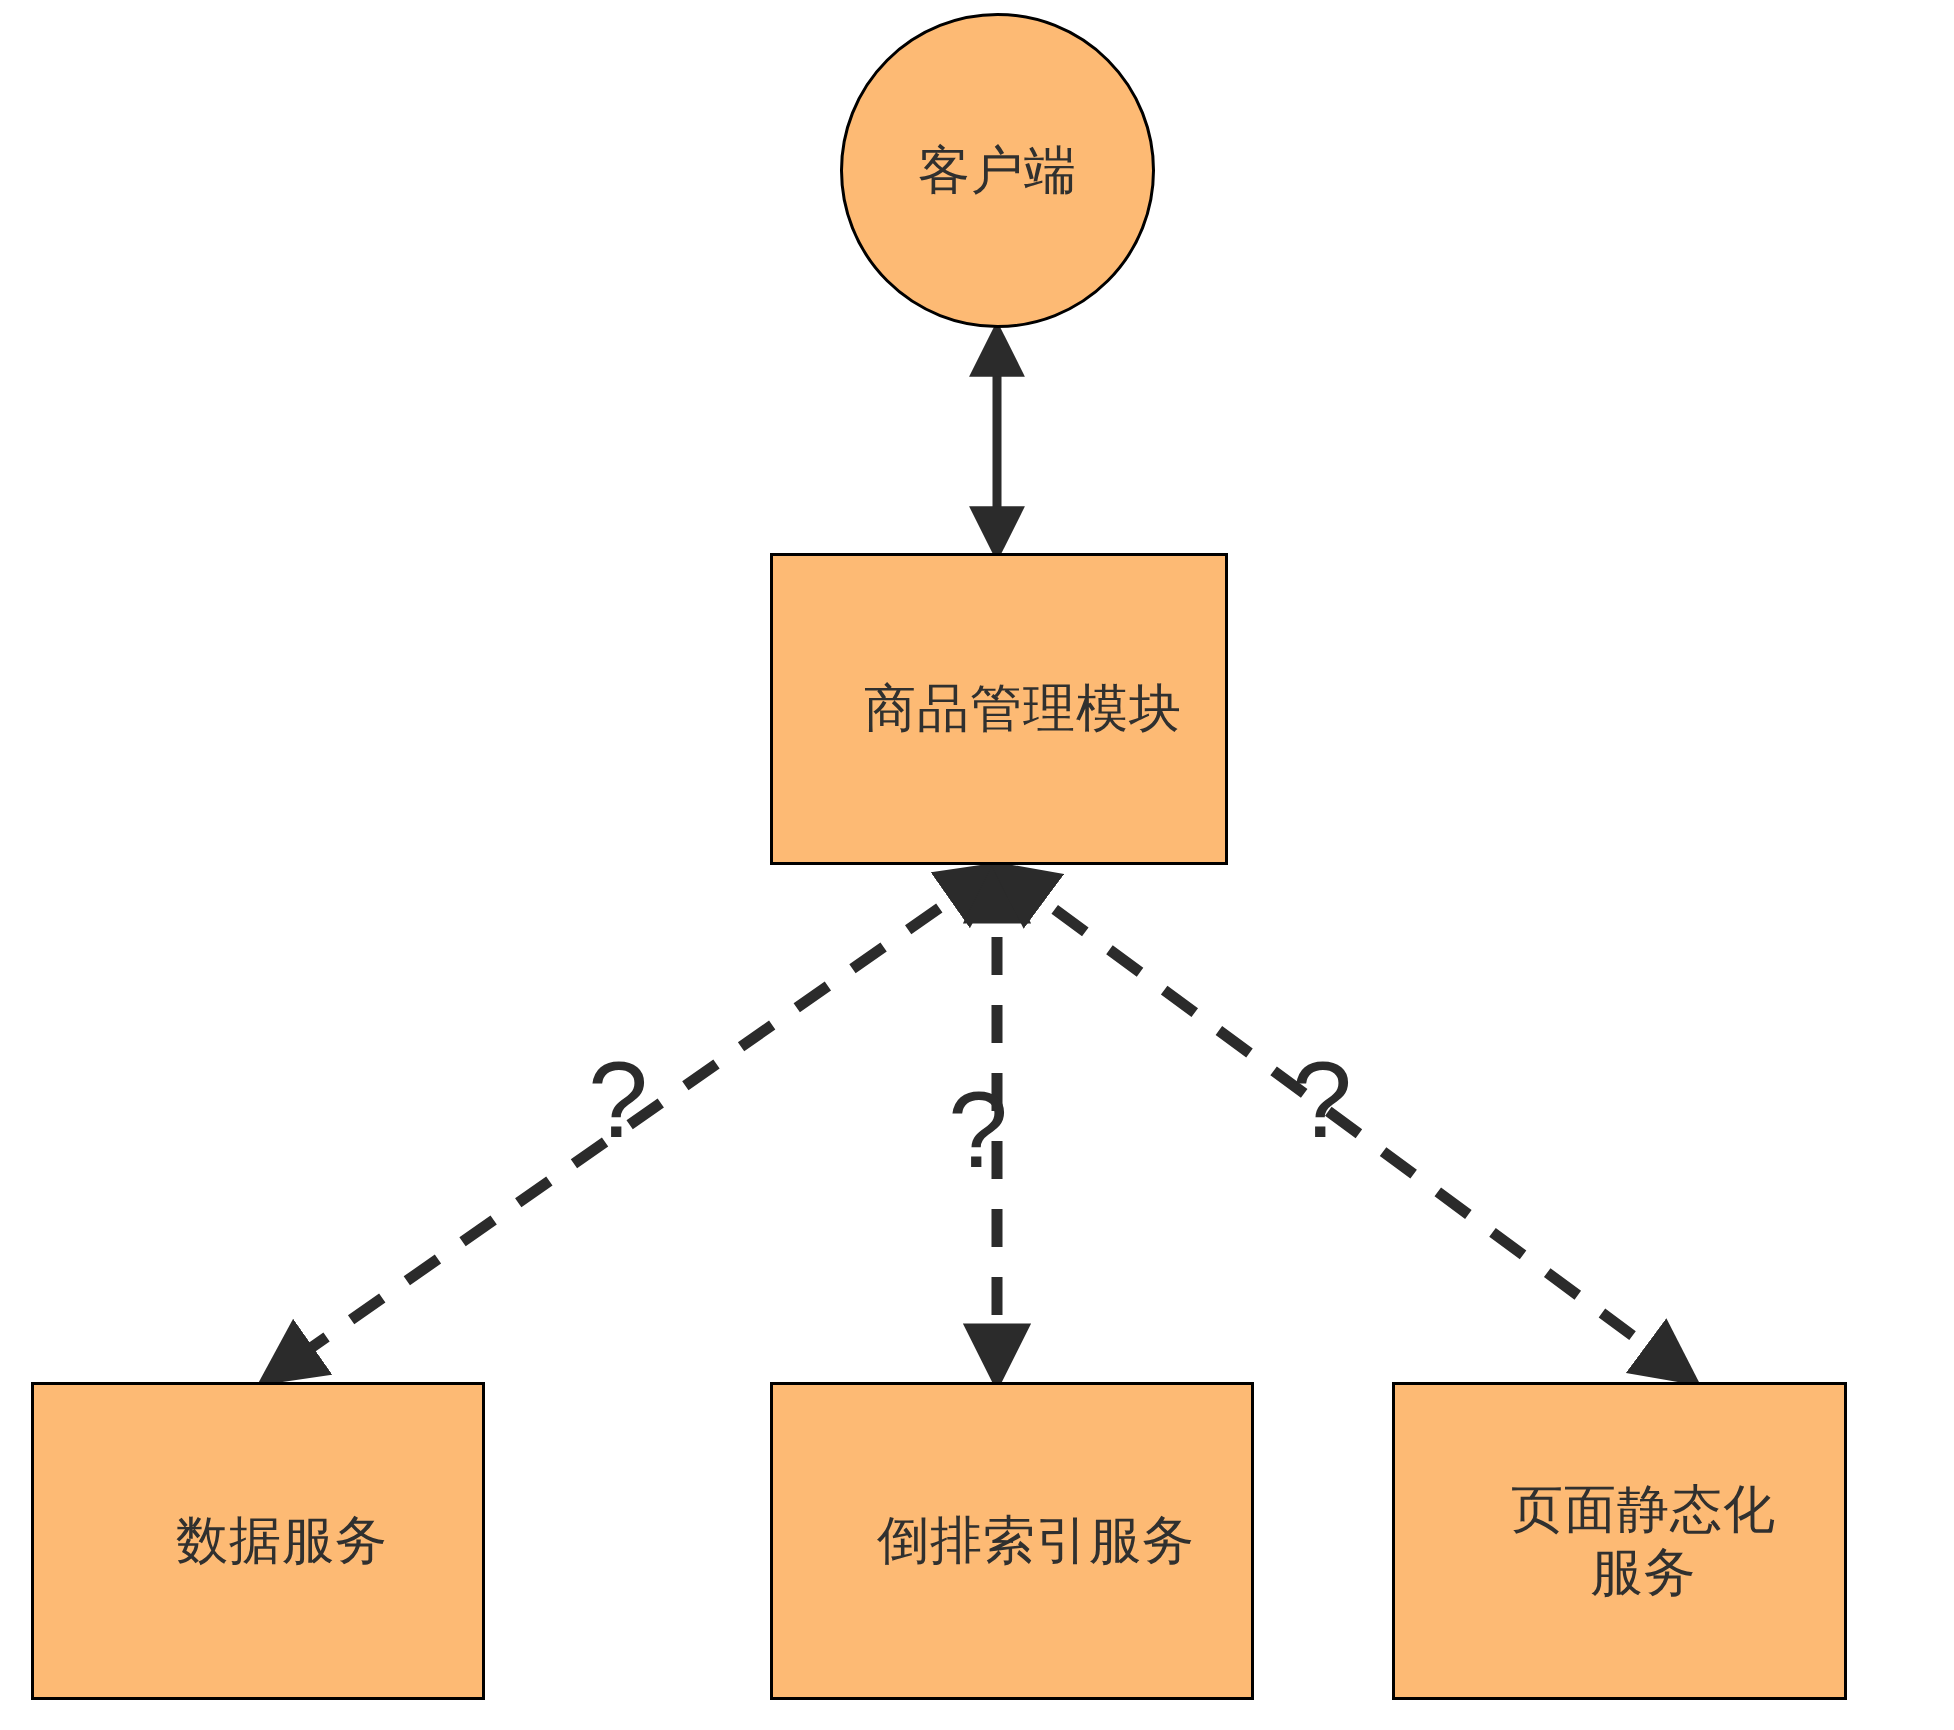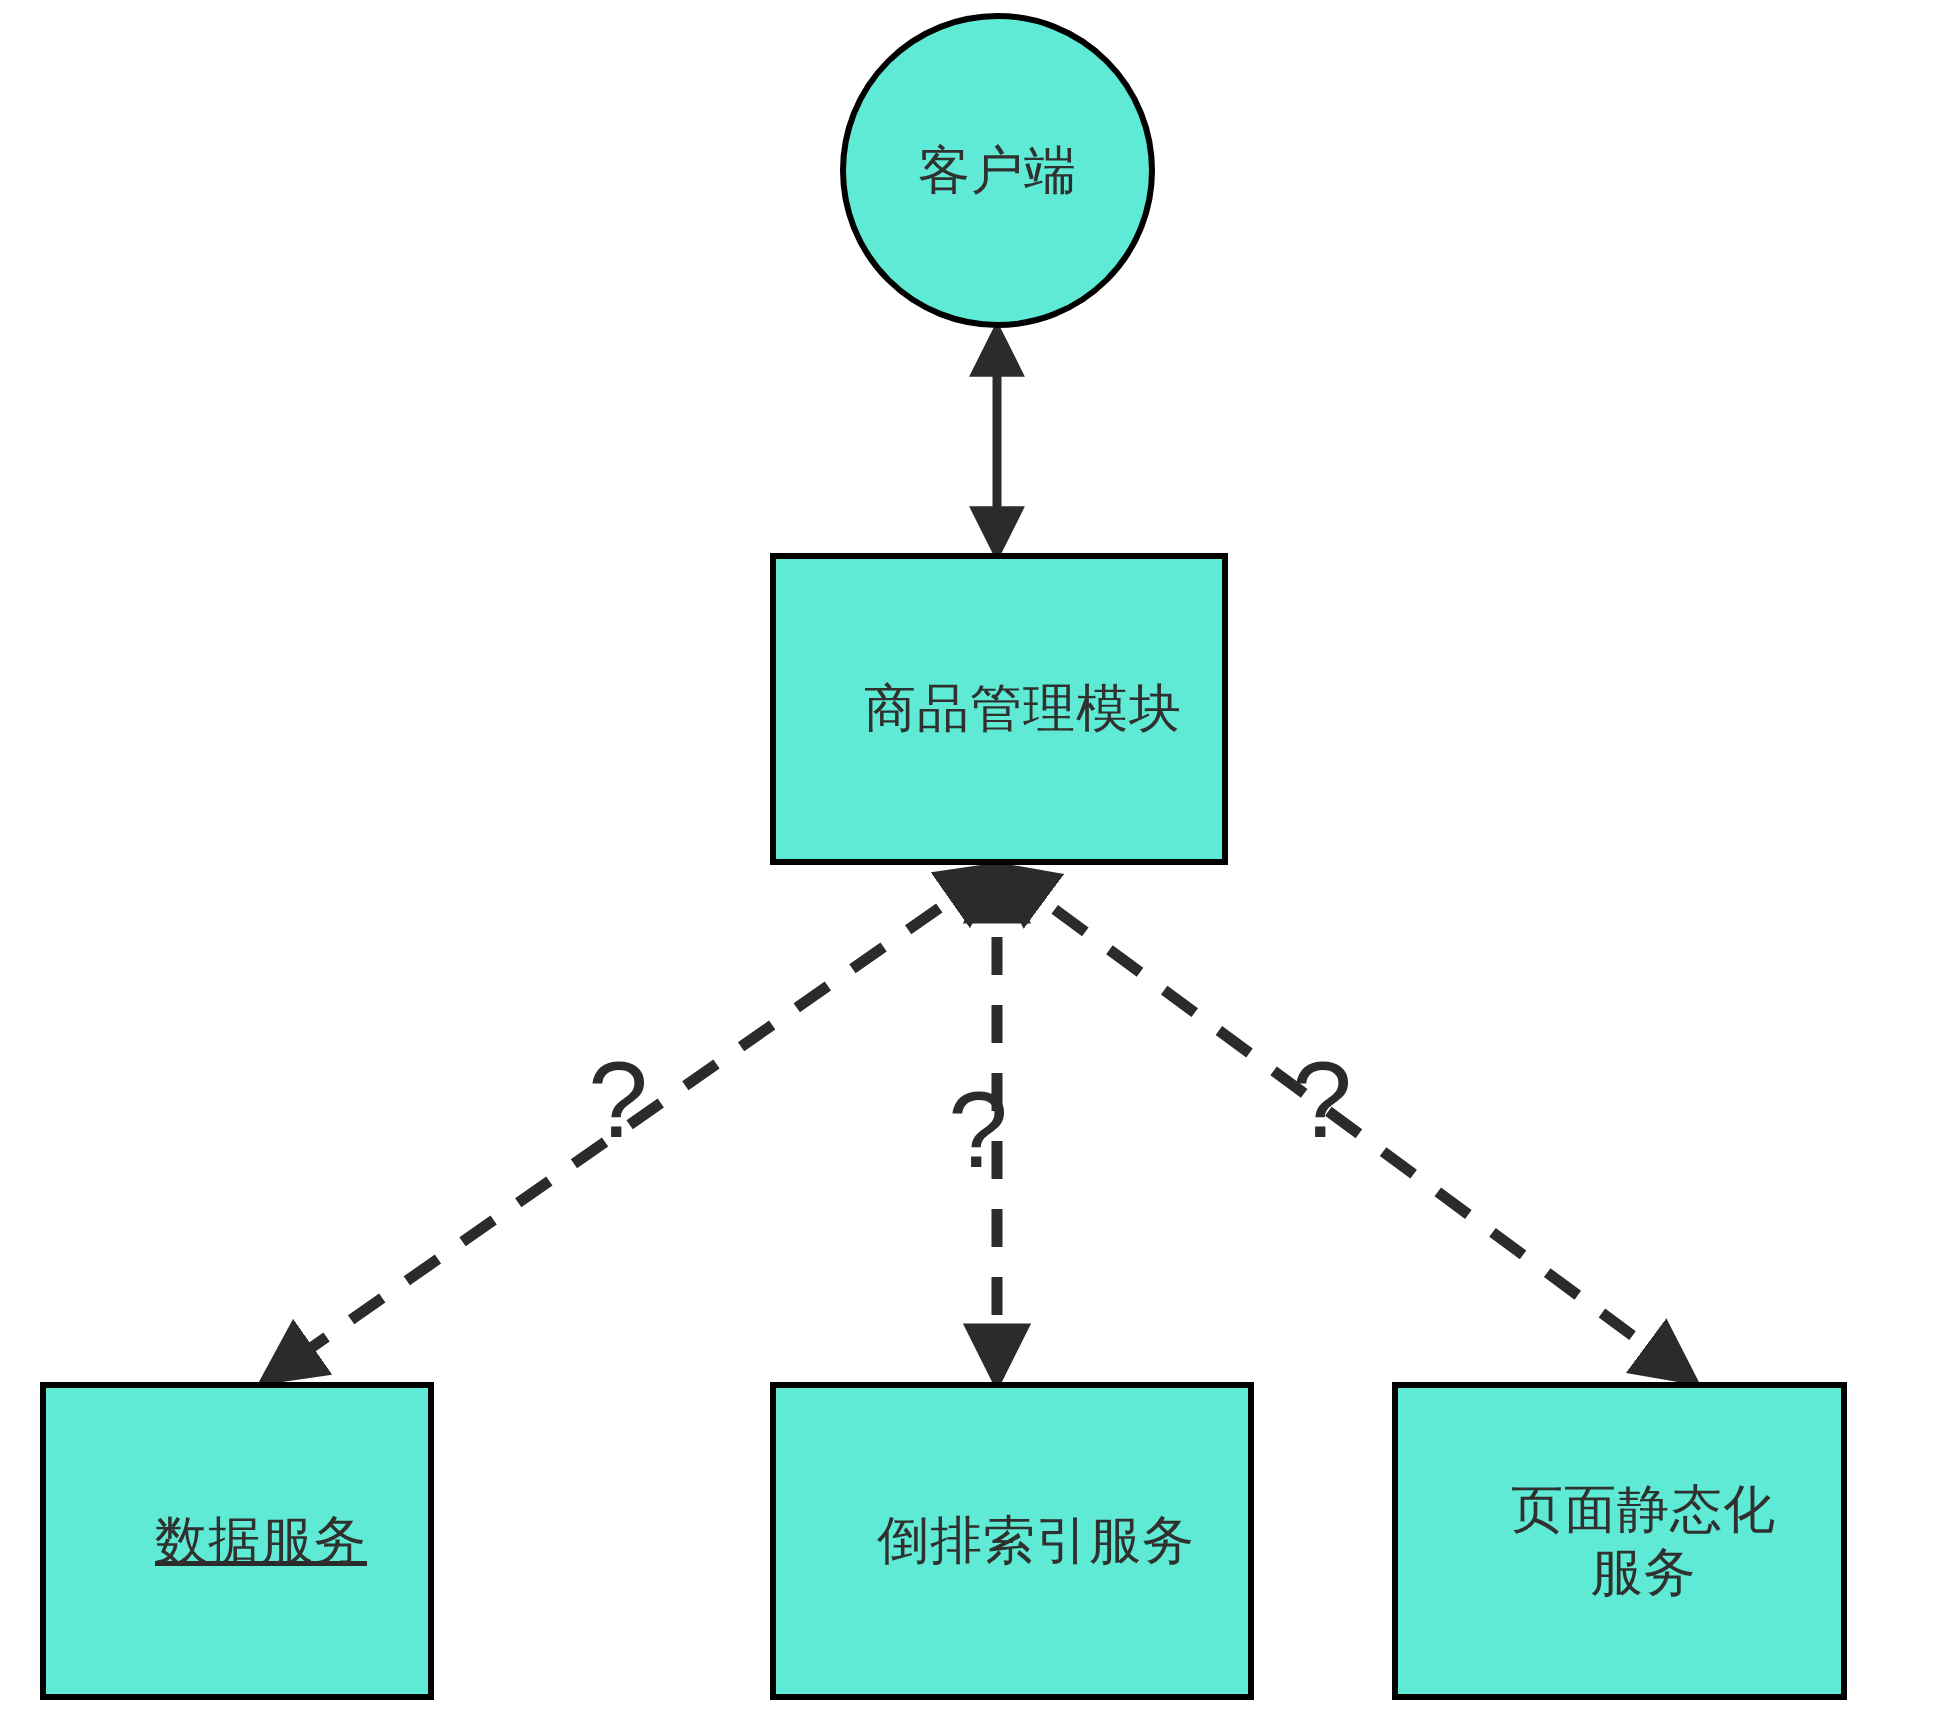--- a/index.html
+++ b/index.html
@@ -25,22 +25,22 @@
     height: 1730px;
   }
   .node {
     position: absolute;
     box-sizing: border-box;
     display: flex;
     align-items: center;
     justify-content: center;
     text-align: center;
     color: #2b2b2b;
-    background: #5eead4;
-    border: 6px solid #000000;
+    background: #fdba74;
+    border: 3px solid #000000;
     z-index: 2;
   }
   .node-circle {
     border-radius: 50%;
   }
   .node-rect {
     border-radius: 0;
     padding-left: 48px;
   }
   .node-label {
@@ -86,21 +86,21 @@
   </svg>
 
   <div class="node node-circle" style="left:840px; top:13px; width:315px; height:315px;">
     <span class="node-label">客户端</span>
   </div>
 
   <div class="node node-rect" style="left:770px; top:553px; width:458px; height:312px;">
     <span class="node-label">商品管理模块</span>
   </div>
 
-  <div class="node node-rect" style="left:40px; top:1382px; width:394px; height:318px;text-decoration:underline;">
+  <div class="node node-rect" style="left:31px; top:1382px; width:454px; height:318px;">
     <span class="node-label">数据服务</span>
   </div>
 
   <div class="node node-rect" style="left:770px; top:1382px; width:484px; height:318px;">
     <span class="node-label">倒排索引服务</span>
   </div>
 
   <div class="node node-rect" style="left:1392px; top:1382px; width:455px; height:318px;">
     <span class="node-label" style="max-width:300px;">页面静态化服务</span>
   </div>

